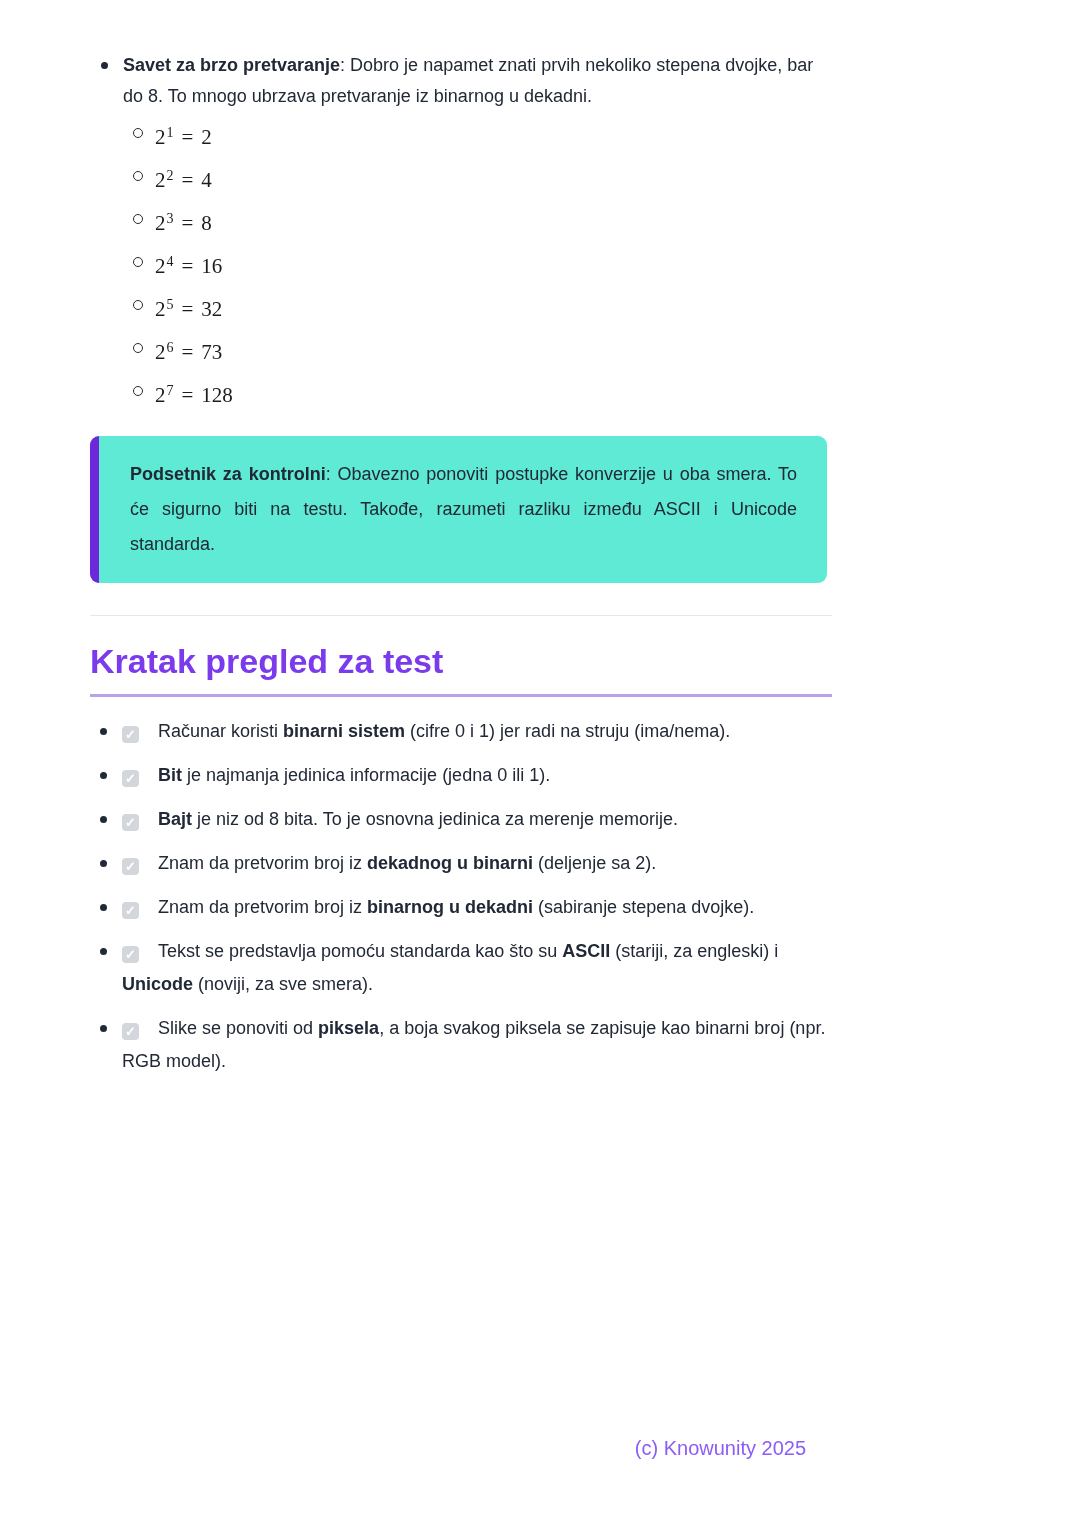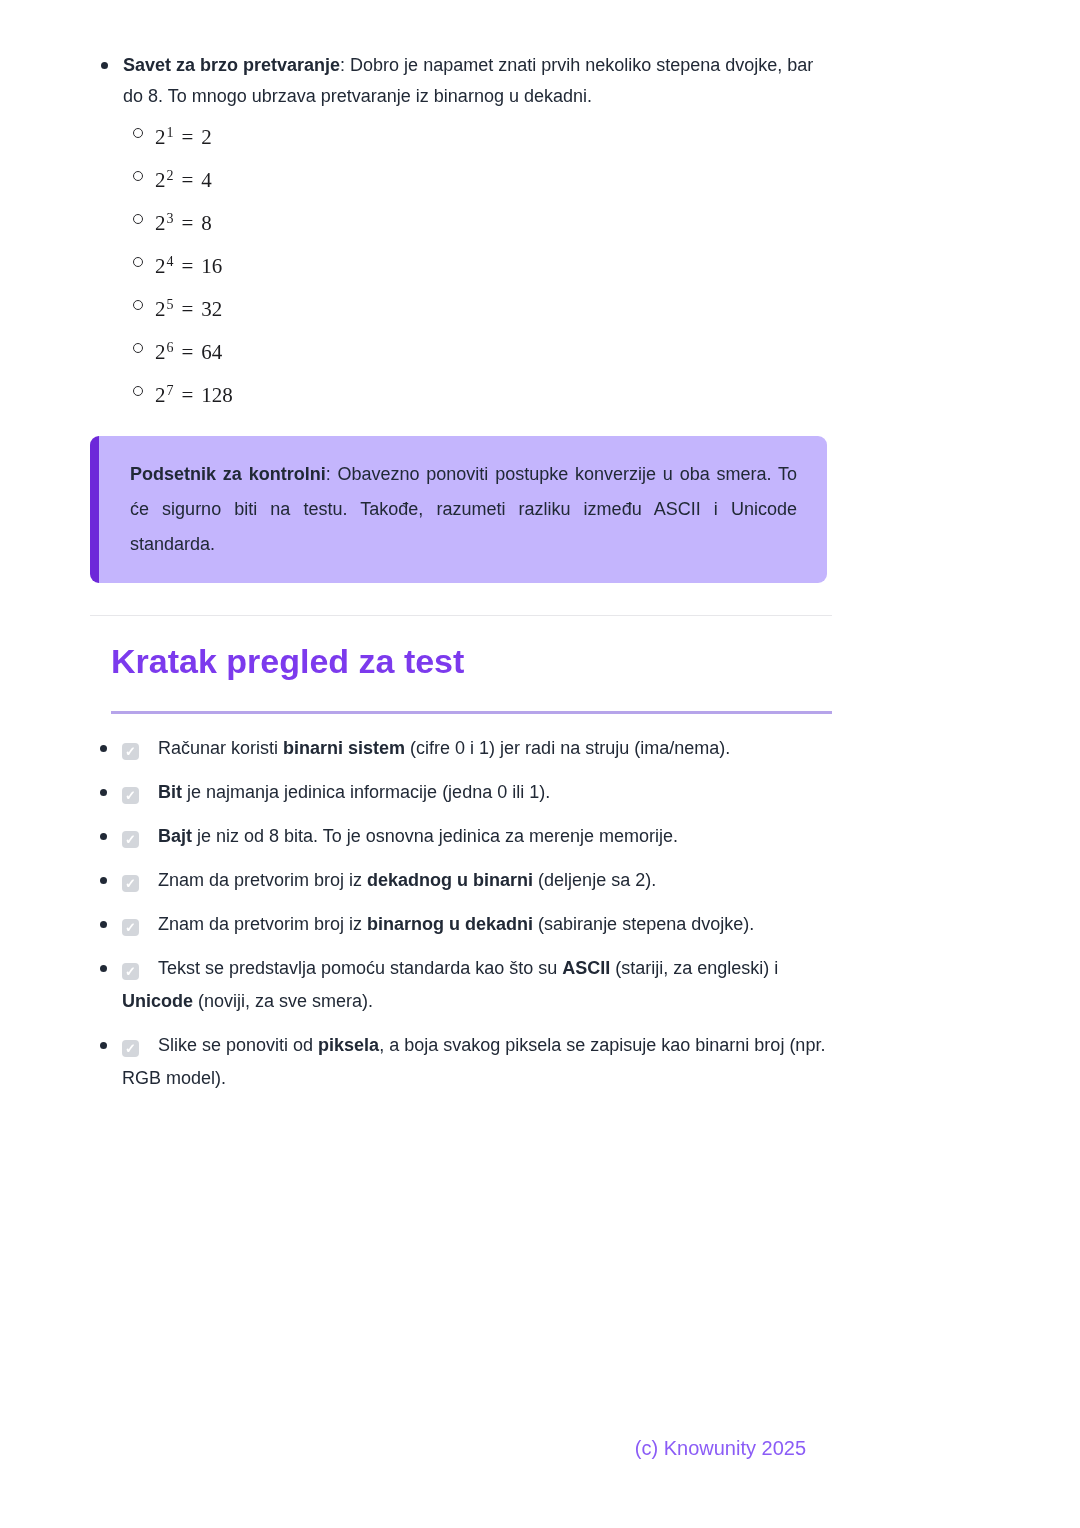--- a/index.html
+++ b/index.html
@@ -40,38 +40,37 @@
     content: ""; position: absolute; left: 10px; top: 10px;
     width: 8px; height: 8px; border: 1.6px solid #2b2b2e; border-radius: 50%;
   }
   .math { font-family: "Liberation Serif", serif; font-size: 21px; color: #1c1c1f; }
   .mexp { font-size: 14px; vertical-align: 7px; margin-left: 1px; font-family: "Liberation Serif", serif; }
   .meq { padding: 0 8px; }
 
   
   .callout {
     margin-top: 30px; width: 737px;
-    background: #c4b5fd;
+    background: #5eead4;
     border-left: 9px solid #6d28d9;
     border-radius: 9px;
     padding: 21px 30px 21px 31px;
   }
   .callout-text { font-size: 18px; line-height: 35px; text-align: justify; color: #212936; }
 
   
   .divider { margin-top: 32px; border: none; border-top: 1px solid #e7e7ea; width: 742px; }
 
   
   .section-title {
     margin-top: 24px;
     font-size: 34px; line-height: 42px; font-weight: 700;
     color: #7c3aed;
-    padding-bottom: 29px;
+    padding-bottom: 12px;
     border-bottom: 3px solid #b6a4ea;
-    margin-left: 21px;
   }
 
   
   .checklist { margin-top: 18px; }
   .check-item { position: relative; padding-left: 32px; font-size: 18px; line-height: 33px; margin-bottom: 11px; }
   .check-item::before {
     content: ""; position: absolute; left: 10px; top: 13px;
     width: 7px; height: 7px; border-radius: 50%; background: #212936;
   }
   .checkbox {
@@ -116,21 +115,21 @@
 
             <li class="power-item">
               <span class="math"><span class="mbase">2</span><sup class="mexp">4</sup><span class="meq">=</span><span class="mval">16</span></span>
             </li>
 
             <li class="power-item">
               <span class="math"><span class="mbase">2</span><sup class="mexp">5</sup><span class="meq">=</span><span class="mval">32</span></span>
             </li>
 
             <li class="power-item">
-              <span class="math"><span class="mbase">2</span><sup class="mexp">6</sup><span class="meq">=</span><span class="mval">64</span></span>
+              <span class="math"><span class="mbase">2</span><sup class="mexp">6</sup><span class="meq">=</span><span class="mval">73</span></span>
             </li>
 
             <li class="power-item">
               <span class="math"><span class="mbase">2</span><sup class="mexp">7</sup><span class="meq">=</span><span class="mval">128</span></span>
             </li>
           </ul>
       </li>
     </ul>
 
     <div class="callout">

